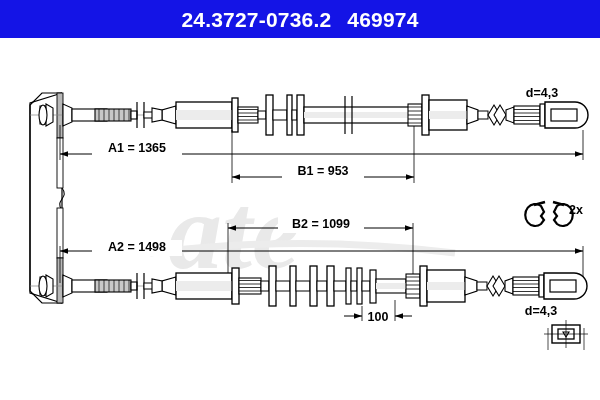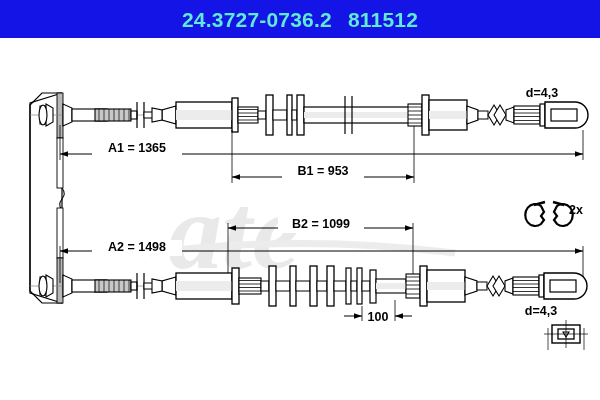--- a/index.html
+++ b/index.html
@@ -20,21 +20,21 @@
     left: 0;
     top: 0;
     width: 600px;
     height: 38px;
     background: #1414e6;
     display: flex;
     align-items: center;
     justify-content: center;
   }
   #header-bar .htext {
-    color: #5eead4;
+    color: #ffffff;
     font-size: 21px;
     font-weight: bold;
     letter-spacing: 0.2px;
     line-height: 1;
     white-space: pre;
   }
   #header-bar .hgap { display: inline-block; width: 16px; }
 
   #canvas {
     position: absolute;
@@ -59,21 +59,21 @@
   }
 </style>
 </head>
 <body>
 
 <div id="page">
 
   <div id="header-bar">
     <span class="htext">24.3727-0736.2</span>
     <span class="hgap"></span>
-    <span class="htext">811512</span>
+    <span class="htext">469974</span>
   </div>
 
   <div id="canvas">
   <svg width="600" height="362" viewBox="0 0 600 362" xmlns="http://www.w3.org/2000/svg">
 
     <g opacity="1">
       <text class="wm" x="168" y="230">ate</text>
       <path d="M150 215 Q 300 196 455 215" stroke="#ececec" stroke-width="7" fill="none"></path>
     </g>
 

